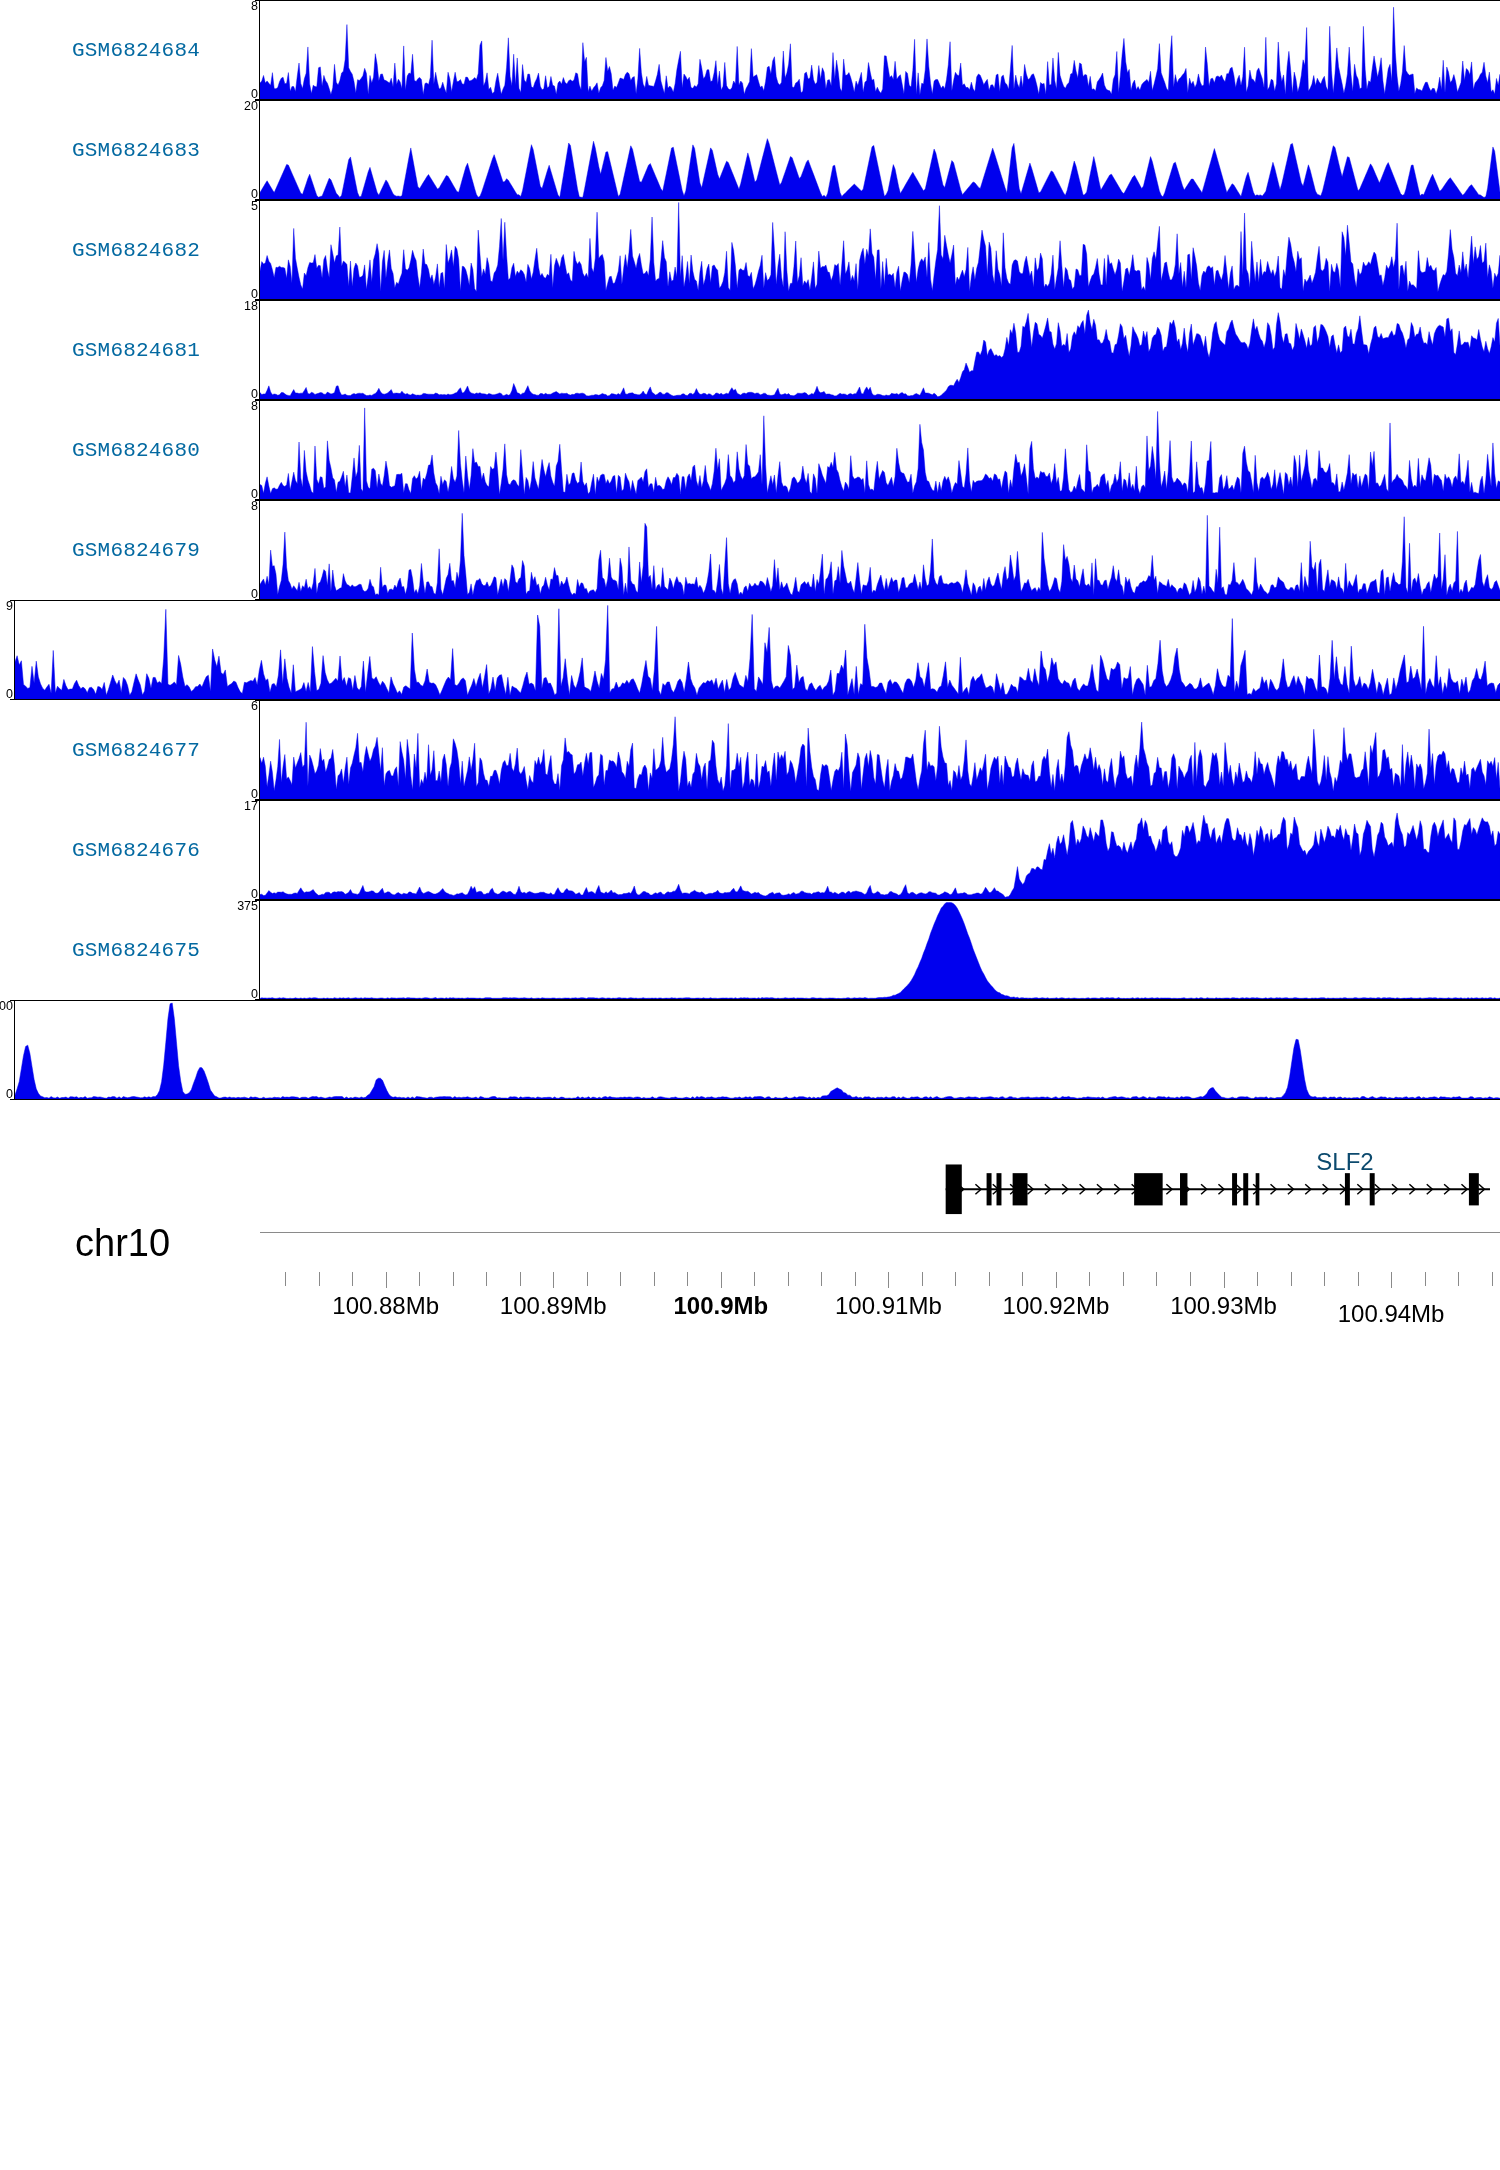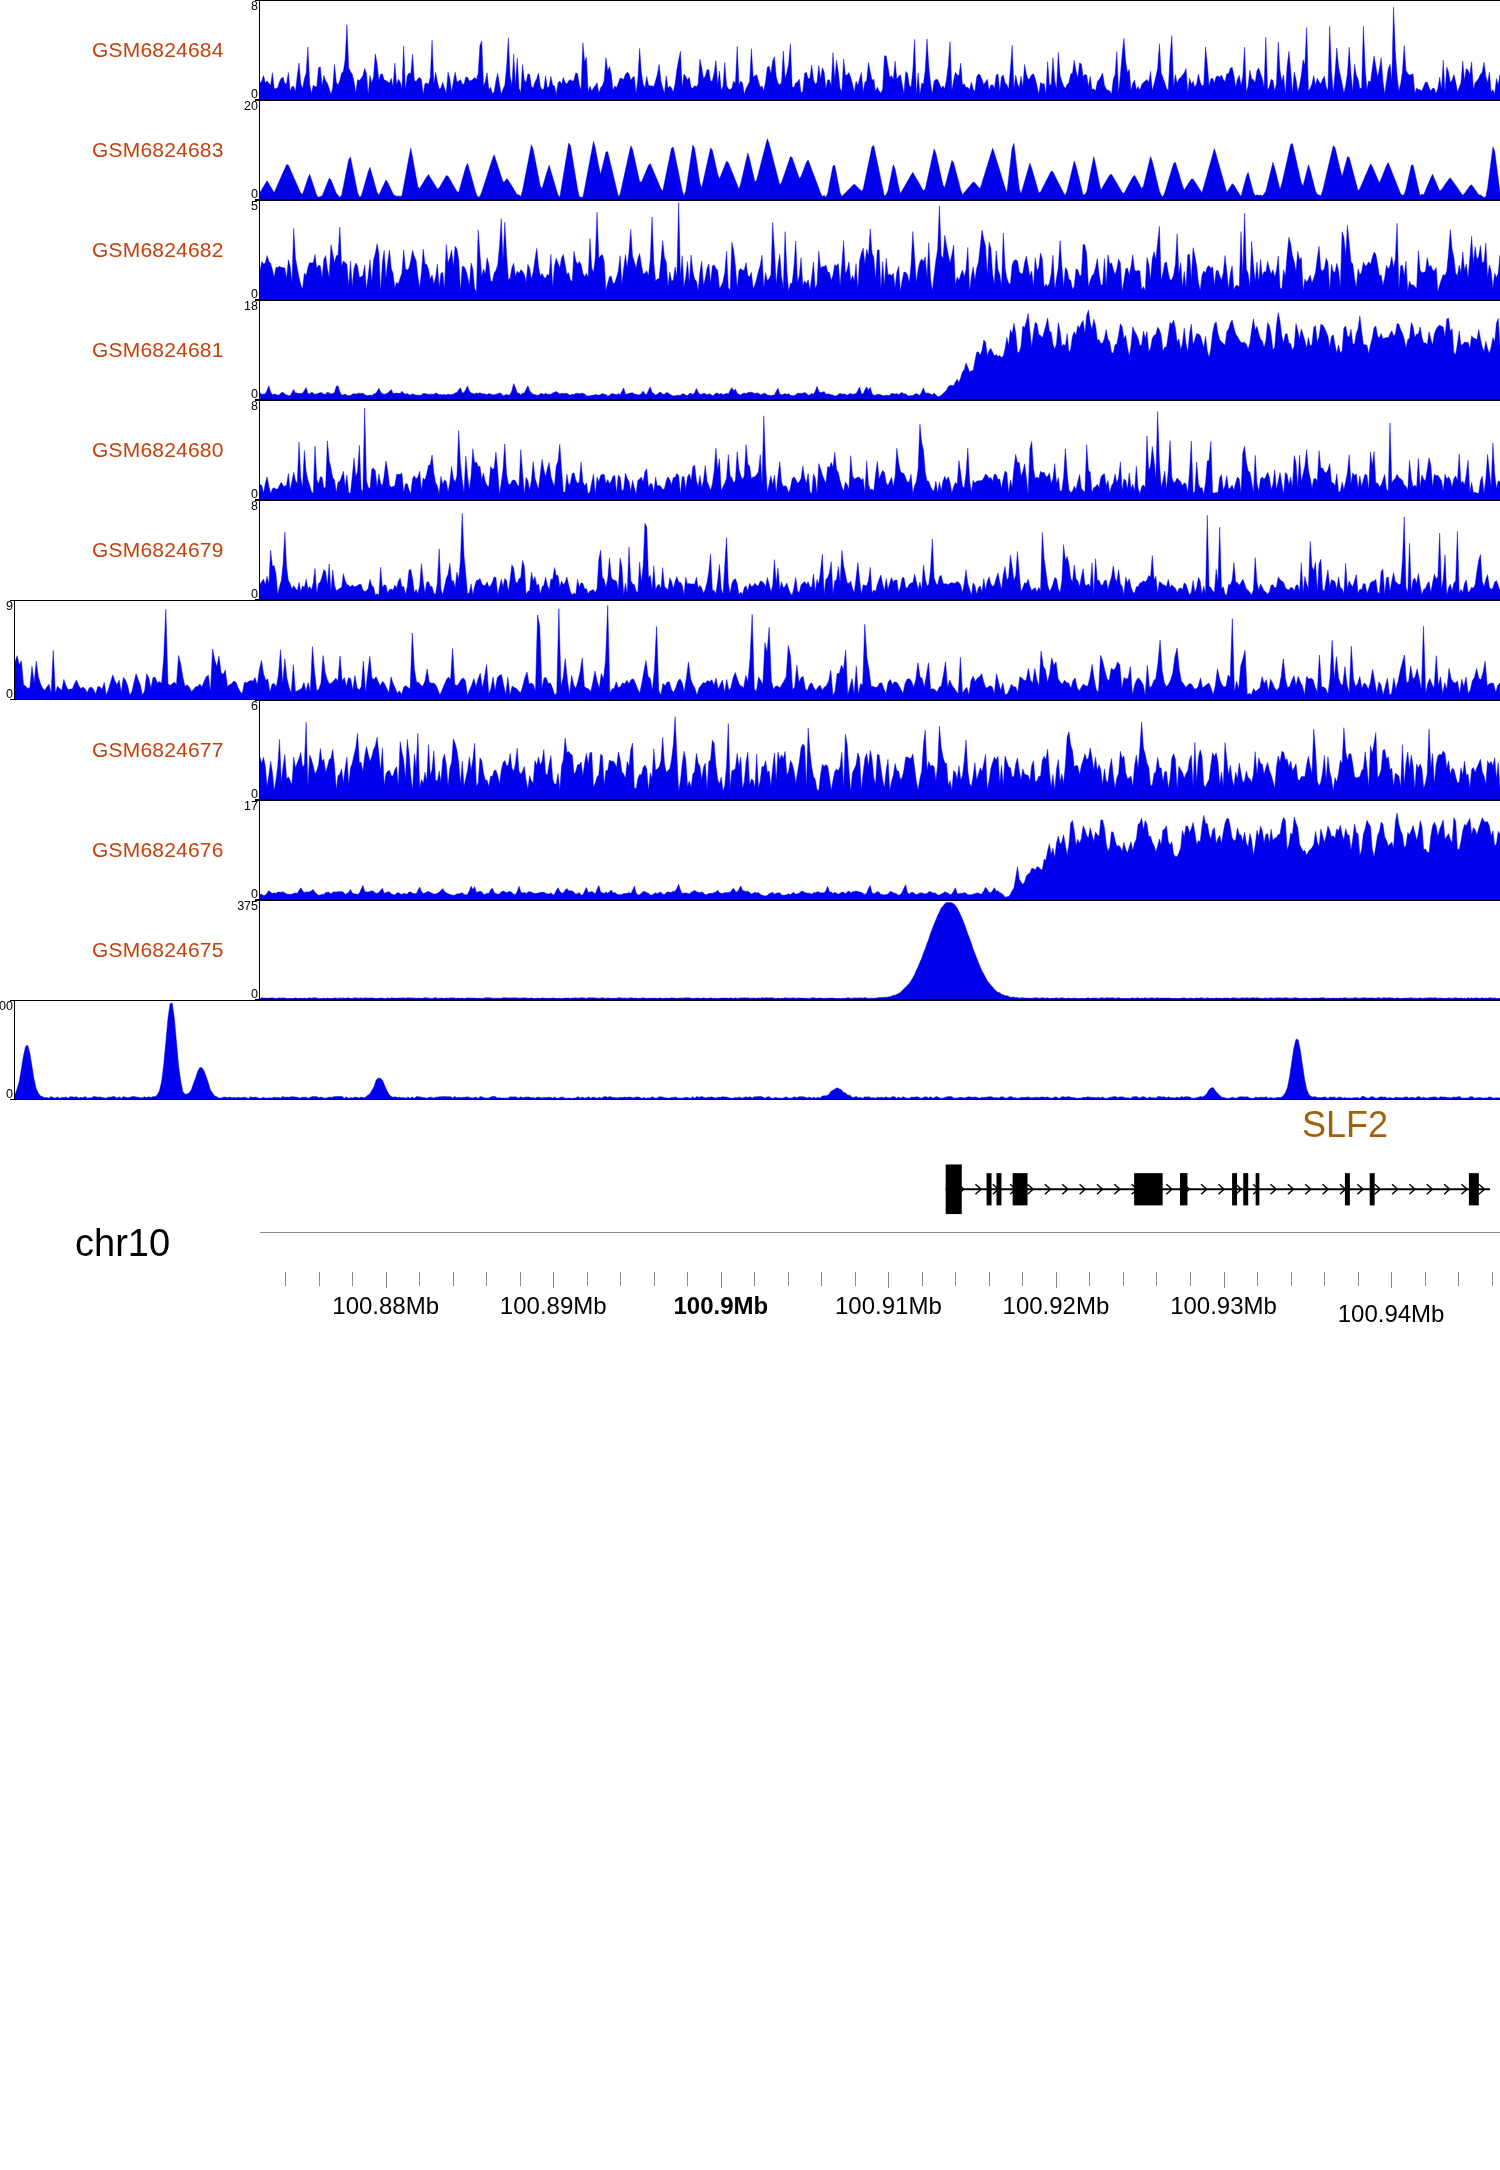--- a/index.html
+++ b/index.html
@@ -25,25 +25,26 @@
     height: 100px;
     display: flex;
     align-items: stretch;
   }
   .track-label-cell {
     width: 245px;
     min-width: 245px;
     display: flex;
     align-items: center;
     justify-content: flex-start;
-    padding-left: 92px;
+    padding-left: 72px;
     box-sizing: border-box;
     font-size: 21px;
-    color: #c2410c;
+    color: #0369a1;
     letter-spacing: 0.2px;
+    font-family: Liberation Mono, monospace;
   }
   .track-axis-cell {
     width: 15px;
     min-width: 15px;
     position: relative;
   }
   .axis-max, .axis-min {
     position: absolute;
     right: 2px;
     font-size: 12.5px;
@@ -92,22 +93,23 @@
   .gene-label-cell {
     width: 260px;
     min-width: 260px;
   }
   .gene-plot-cell {
     flex: 1 1 auto;
     position: relative;
   }
   .gene-name {
     position: absolute;
-    font-size: 36px;
-    color: #a16207;
+    font-size: 24px;
+    color: #0c4a6e;
+    margin-top: 44px;
   }
   
   .ruler-row {
     position: relative;
     height: 150px;
     display: flex;
   }
   .chrom-label-cell {
     width: 260px;
     min-width: 260px;

